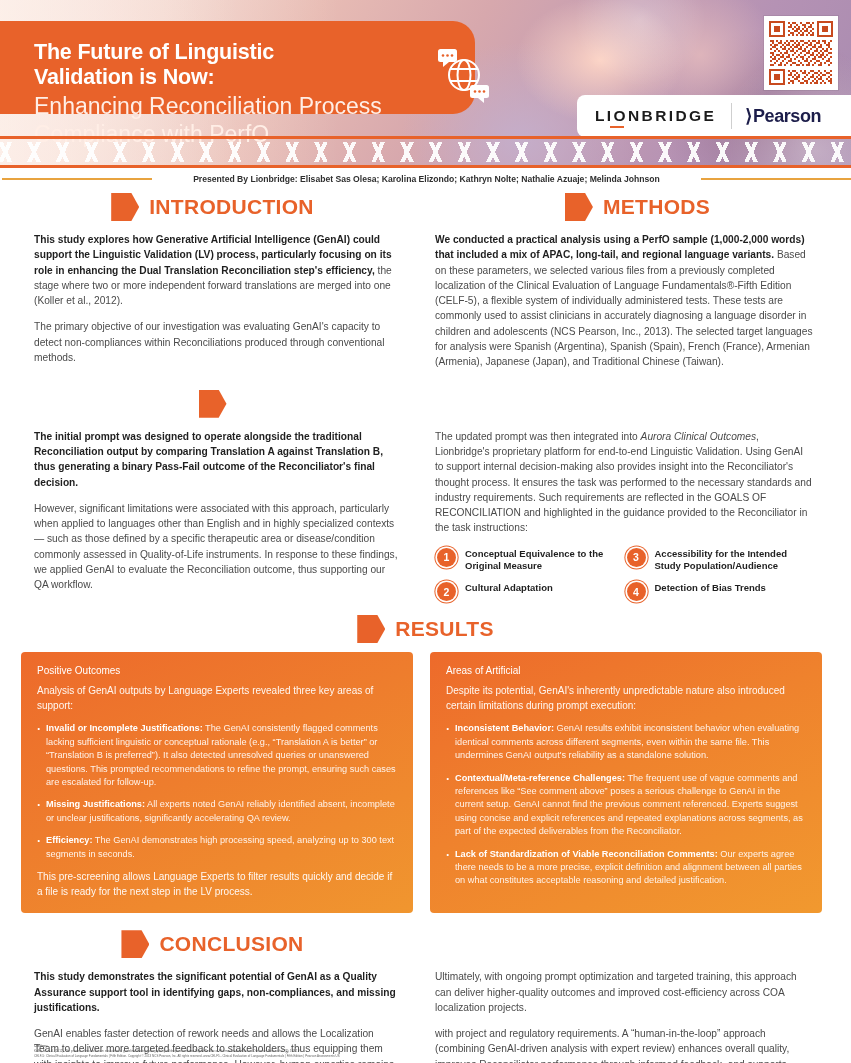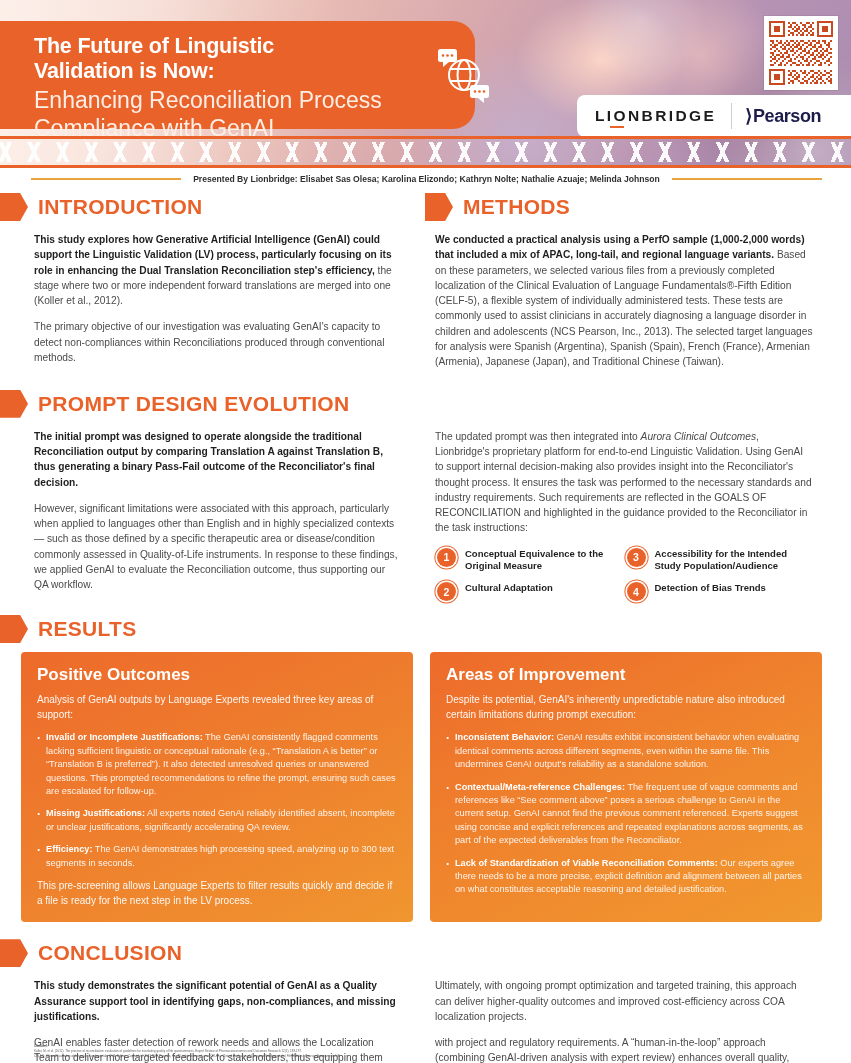--- a/index.html
+++ b/index.html
@@ -28,24 +28,24 @@
       radial-gradient(circle at 815px 150px, rgba(255,255,255,.35), rgba(255,255,255,0) 12%),
       radial-gradient(circle at 640px 20px, rgba(255,255,255,.30), rgba(255,255,255,0) 10%),
       linear-gradient(90deg, rgba(255,240,232,.55), rgba(255,240,232,0) 28%);
   }
   .hero-tint {
     position: absolute; inset: 0;
     background: linear-gradient(90deg, rgba(255,247,242,.55) 0%, rgba(255,247,242,0) 40%);
   }
   .title-block {
     position: absolute; left: 0; top: 21px;
-    width: 475px; height: 108px;
+    width: 475px; height: 93px;
     background: #e8622a;
     border-top-right-radius: 22px; border-bottom-right-radius: 22px;
-    padding: 13px 0 0 34px;
+    padding: 19px 0 0 34px;
     color: #fff;
   }
   .title-main {
     font-size: 21.5px; font-weight: bold; line-height: 1.17;
     letter-spacing: -.2px; color: #ffffff;
   }
   .title-sub {
     margin-top: 3px;
     font-size: 23px; font-weight: 400; line-height: 1.2;
     color: #ffeee6;
@@ -88,28 +88,28 @@
   .logo-lion .underbar {
     position: absolute; left: 15px; bottom: -3px; width: 14px; height: 2.5px; background: #e8622a;
   }
   .logo-div { width: 1px; height: 26px; background: #cfcfcf; margin: 0 13px 0 15px; }
   .logo-pearson { display: flex; align-items: center; font-size: 18px; font-weight: bold; color: #1c1d4a; letter-spacing: -.4px; }
   .pearson-mark { margin-right: 1px; color:#1c1d4a; font-size: 18px; font-weight: bold; }
 
   
   .presented {
     position: relative; height: 22px; margin-top: 0;
-    display: flex; align-items: center; justify-content: center; gap: 12px;
+    display: flex; align-items: center; justify-content: space-between; gap: 12px;
   }
   .presented .rule { height: 2px; background: #e8a33f; flex: 0 0 150px; }
   .presented .rule.left { margin-left: 2px; }
   .presented-text { font-size: 8.6px; font-weight: bold; color: #2f2f2f; white-space: nowrap; }
 
   
-  .sec-head { position: relative; display: flex; align-items: center; height: 34px; margin-bottom: 6px; }
+  .sec-head { position: relative; display: flex; align-items: center; height: 34px; margin-bottom: 6px; justify-content: center; }
   .sec-arrow {
     width: 28px; height: 28px; background: #e8622a; flex: 0 0 28px;
     clip-path: polygon(0 0, 72% 0, 100% 50%, 72% 100%, 0 100%);
     margin-left: 0;
   }
   .sec-title {
     margin-left: 10px; font-size: 21px; font-weight: bold;
     color: #e8622a; letter-spacing: .3px;
   }
   .sec-band { position: absolute; left: 0; right: 0; top: 2px; height: 30px; background: linear-gradient(90deg,#f4f4f4,#fafafa 60%, #fff); z-index: -1; }
@@ -137,21 +137,21 @@
     box-shadow: 0 0 0 1.6px #fff, 0 0 0 2.6px #e8622a;
     margin: 1px 9px 0 2px;
   }
   .goal-label { font-size: 9.5px; font-weight: bold; color: #1f1f1f; line-height: 1.28; padding-top: 1px; }
 
   
   .results-row { display: flex; gap: 17px; padding: 0 21px; }
   .rbox { width: 392px; border-radius: 4px; padding: 13px 16px 14px 16px; color: #fff; }
   .rbox.left { background: linear-gradient(155deg,#ed6a2b 0%, #ee7d2d 45%, #f0962f 100%); }
   .rbox.right { background: linear-gradient(155deg,#ed6a2b 0%, #ef822d 45%, #f1992f 100%); }
-  .rbox-title { font-size: 17px; font-weight: bold; margin-bottom: 8px; color: #fff; }
+  .rbox-title { font-size: 10px; font-weight: normal; margin-bottom: 8px; color: #fff; }
   .rbox p { font-size: 10px; line-height: 1.46; margin-bottom: 9px; color: #fff7f1; }
   .rbox ul { list-style: none; margin: 0 0 3px 0; padding: 0; }
   .rbox li { font-size: 9.2px; line-height: 1.46; margin-bottom: 9px; padding-left: 9px; position: relative; color: #fff3ea; }
   .rbox li::before { content: "·"; position: absolute; left: 0; top: -1px; font-weight: bold; font-size: 12px; color: #fff; }
   .rbox li b { color: #ffffff; font-weight: bold; }
 
   
   .footer {
     position: absolute; left: 34px; bottom: 4px; width: 500px;
   }
@@ -167,21 +167,21 @@
     <div class="hero-photo"></div>
     <div class="hero-tint"></div>
 
     <div class="title-block">
       <div class="title-main">
         <span>The Future of Linguistic</span><br>
         <span>Validation is Now:</span>
       </div>
       <div class="title-sub">
         <span>Enhancing Reconciliation Process</span><br>
-        <span>Compliance with GenAI</span>
+        <span>Compliance with PerfO</span>
       </div>
     </div>
 
     <div class="globe-badge">
       <svg viewBox="0 0 64 64" width="64" height="64" fill="none" stroke="#ffffff" stroke-width="2">
         <circle cx="32" cy="34" r="15"></circle>
         <ellipse cx="32" cy="34" rx="6.5" ry="15"></ellipse>
         <path d="M18 28h28M18 40h28"></path>
         <rect x="6" y="8" width="19" height="13" rx="2.5" fill="#fff" stroke="none"></rect>
         <path d="M11 21l0 5 6-5z" fill="#fff" stroke="none"></path>
@@ -482,21 +482,20 @@
         <p class="body"><b>We conducted a practical analysis using a PerfO sample (1,000-2,000 words) that included a mix of APAC, long-tail, and regional language variants.</b><span> Based on these parameters, we selected various files from a previously completed localization of the Clinical Evaluation of Language Fundamentals®-Fifth Edition (CELF-5), a flexible system of individually administered tests. These tests are commonly used to assist clinicians in accurately diagnosing a language disorder in children and adolescents (NCS Pearson, Inc., 2013). The selected target languages for analysis were Spanish (Argentina), Spanish (Spain), French (France), Armenian (Armenia), Japanese (Japan), and Traditional Chinese (Taiwan).</span></p>
       </div>
     </div>
   </div>
 
   <div class="col-wrap" style="margin-top:6px">
     <div class="col">
       <div class="sec-head">
         <div class="sec-band"></div>
         <div class="sec-arrow"></div>
-        <div class="sec-title">PROMPT DESIGN EVOLUTION</div>
       </div>
       <div class="pad-l">
         <p class="body"><b>The initial prompt was designed to operate alongside the traditional Reconciliation output by comparing Translation A against Translation B, thus generating a binary Pass-Fail outcome of the Reconciliator's final decision.</b></p>
         <p class="body">However, significant limitations were associated with this approach, particularly when applied to languages other than English and in highly specialized contexts — such as those defined by a specific therapeutic area or disease/condition commonly assessed in Quality-of-Life instruments. In response to these findings, we applied GenAI to evaluate the Reconciliation outcome, thus supporting our QA workflow.</p>
       </div>
     </div>
 
     <div class="col">
       <div style="height:34px"></div>
       <div class="pad-r">
@@ -538,21 +537,21 @@
         <p>Analysis of GenAI outputs by Language Experts revealed three key areas of support:</p>
         <ul>
           <li><b>Invalid or Incomplete Justifications:</b><span> The GenAI consistently flagged comments lacking sufficient linguistic or conceptual rationale (e.g., “Translation A is better” or “Translation B is preferred”). It also detected unresolved queries or unanswered questions. This prompted recommendations to refine the prompt, ensuring such cases are escalated for follow-up.</span></li>
           <li><b>Missing Justifications:</b><span> All experts noted GenAI reliably identified absent, incomplete or unclear justifications, significantly accelerating QA review.</span></li>
           <li><b>Efficiency:</b><span> The GenAI demonstrates high processing speed, analyzing up to 300 text segments in seconds.</span></li>
         </ul>
         <p style="margin-bottom:0">This pre-screening allows Language Experts to filter results quickly and decide if a file is ready for the next step in the LV process.</p>
       </div>
 
       <div class="rbox right">
-        <div class="rbox-title">Areas of Improvement</div>
+        <div class="rbox-title">Areas of Artificial</div>
         <p>Despite its potential, GenAI's inherently unpredictable nature also introduced certain limitations during prompt execution:</p>
         <ul>
           <li><b>Inconsistent Behavior:</b><span> GenAI results exhibit inconsistent behavior when evaluating identical comments across different segments, even within the same file. This undermines GenAI output's reliability as a standalone solution.</span></li>
           <li><b>Contextual/Meta-reference Challenges:</b><span> The frequent use of vague comments and references like “See comment above” poses a serious challenge to GenAI in the current setup. GenAI cannot find the previous comment referenced. Experts suggest using concise and explicit references and repeated explanations across segments, as part of the expected deliverables from the Reconciliator.</span></li>
           <li style="margin-bottom:0"><b>Lack of Standardization of Viable Reconciliation Comments:</b><span> Our experts agree there needs to be a more precise, explicit definition and alignment between all parties on what constitutes acceptable reasoning and detailed justification.</span></li>
         </ul>
       </div>
     </div>
   </div>
 

